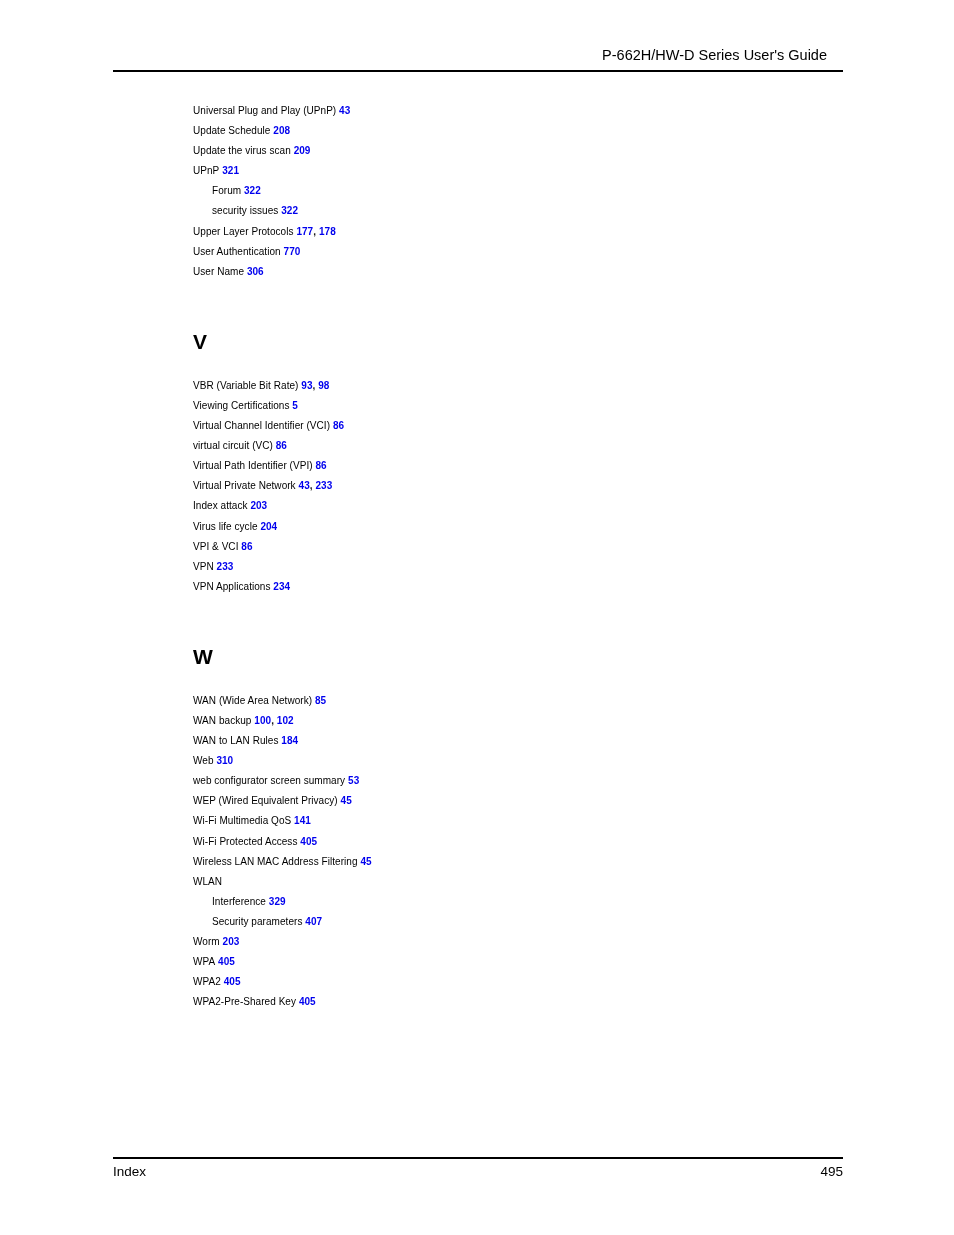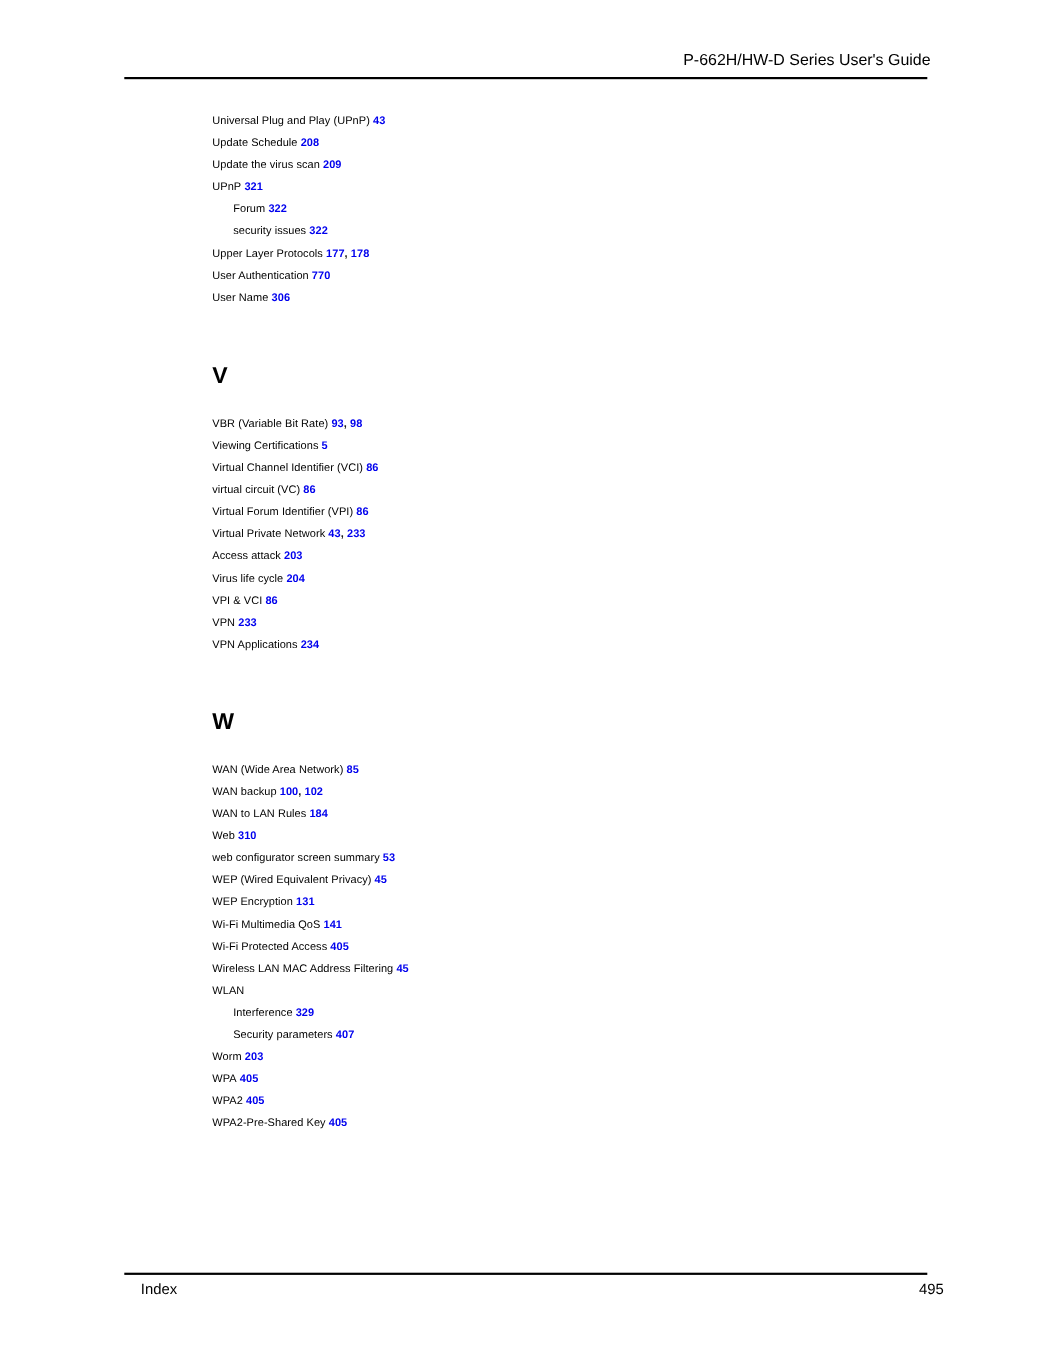--- a/index.html
+++ b/index.html
@@ -17,21 +17,21 @@
   }
 
   .page {
     position: absolute;
     inset: 0;
   }
 
   
   .page-header {
     position: absolute;
-    left: 116px;
+    left: 97px;
     top: 46px;
     width: 730px;
   }
   .page-header .header-text {
     display: block;
     text-align: right;
     font-size: 14.5px;
     line-height: 18px;
     color: #000;
     white-space: nowrap;
@@ -91,21 +91,21 @@
   .footer-rule {
     position: absolute;
     left: 113px;
     top: 1157px;
     width: 730px;
     height: 2px;
     background: #000000;
   }
   .page-footer {
     position: absolute;
-    left: 128px;
+    left: 113px;
     top: 1163px;
     width: 730px;
     display: flex;
     justify-content: space-between;
     align-items: flex-start;
   }
   .page-footer span {
     font-size: 13.5px;
     line-height: 18px;
     color: #000;
@@ -131,37 +131,36 @@
       <div class="entry"><span>Upper Layer Protocols</span><span class="pages"> <span class="pnum">177</span><span class="sep">, </span><span class="pnum">178</span></span></div>
       <div class="entry"><span>User Authentication</span><span class="pages"> <span class="pnum">770</span></span></div>
       <div class="entry"><span>User Name</span><span class="pages"> <span class="pnum">306</span></span></div>
       <div class="sec-gap-before"></div>
       <div class="section-letter">V</div>
       <div class="sec-gap-after"></div>
       <div class="entry"><span>VBR (Variable Bit Rate)</span><span class="pages"> <span class="pnum">93</span><span class="sep">, </span><span class="pnum">98</span></span></div>
       <div class="entry"><span>Viewing Certifications</span><span class="pages"> <span class="pnum">5</span></span></div>
       <div class="entry"><span>Virtual Channel Identifier (VCI)</span><span class="pages"> <span class="pnum">86</span></span></div>
       <div class="entry"><span>virtual circuit (VC)</span><span class="pages"> <span class="pnum">86</span></span></div>
-      <div class="entry"><span>Virtual Forum Identifier (VPI)</span><span class="pages"> <span class="pnum">86</span></span></div>
+      <div class="entry"><span>Virtual Path Identifier (VPI)</span><span class="pages"> <span class="pnum">86</span></span></div>
       <div class="entry"><span>Virtual Private Network</span><span class="pages"> <span class="pnum">43</span><span class="sep">, </span><span class="pnum">233</span></span></div>
-      <div class="entry"><span>Access attack</span><span class="pages"> <span class="pnum">203</span></span></div>
+      <div class="entry"><span>Index attack</span><span class="pages"> <span class="pnum">203</span></span></div>
       <div class="entry"><span>Virus life cycle</span><span class="pages"> <span class="pnum">204</span></span></div>
       <div class="entry"><span>VPI &amp; VCI</span><span class="pages"> <span class="pnum">86</span></span></div>
       <div class="entry"><span>VPN</span><span class="pages"> <span class="pnum">233</span></span></div>
       <div class="entry"><span>VPN Applications</span><span class="pages"> <span class="pnum">234</span></span></div>
       <div class="sec-gap-before"></div>
       <div class="section-letter">W</div>
       <div class="sec-gap-after"></div>
       <div class="entry"><span>WAN (Wide Area Network)</span><span class="pages"> <span class="pnum">85</span></span></div>
       <div class="entry"><span>WAN backup</span><span class="pages"> <span class="pnum">100</span><span class="sep">, </span><span class="pnum">102</span></span></div>
       <div class="entry"><span>WAN to LAN Rules</span><span class="pages"> <span class="pnum">184</span></span></div>
       <div class="entry"><span>Web</span><span class="pages"> <span class="pnum">310</span></span></div>
       <div class="entry"><span>web configurator screen summary</span><span class="pages"> <span class="pnum">53</span></span></div>
       <div class="entry"><span>WEP (Wired Equivalent Privacy)</span><span class="pages"> <span class="pnum">45</span></span></div>
-      <div class="entry"><span>WEP Encryption</span><span class="pages"> <span class="pnum">131</span></span></div>
       <div class="entry"><span>Wi-Fi Multimedia QoS</span><span class="pages"> <span class="pnum">141</span></span></div>
       <div class="entry"><span>Wi-Fi Protected Access</span><span class="pages"> <span class="pnum">405</span></span></div>
       <div class="entry"><span>Wireless LAN MAC Address Filtering</span><span class="pages"> <span class="pnum">45</span></span></div>
       <div class="entry"><span>WLAN</span></div>
       <div class="entry sub"><span>Interference</span><span class="pages"> <span class="pnum">329</span></span></div>
       <div class="entry sub"><span>Security parameters</span><span class="pages"> <span class="pnum">407</span></span></div>
       <div class="entry"><span>Worm</span><span class="pages"> <span class="pnum">203</span></span></div>
       <div class="entry"><span>WPA</span><span class="pages"> <span class="pnum">405</span></span></div>
       <div class="entry"><span>WPA2</span><span class="pages"> <span class="pnum">405</span></span></div>
       <div class="entry"><span>WPA2-Pre-Shared Key</span><span class="pages"> <span class="pnum">405</span></span></div>

